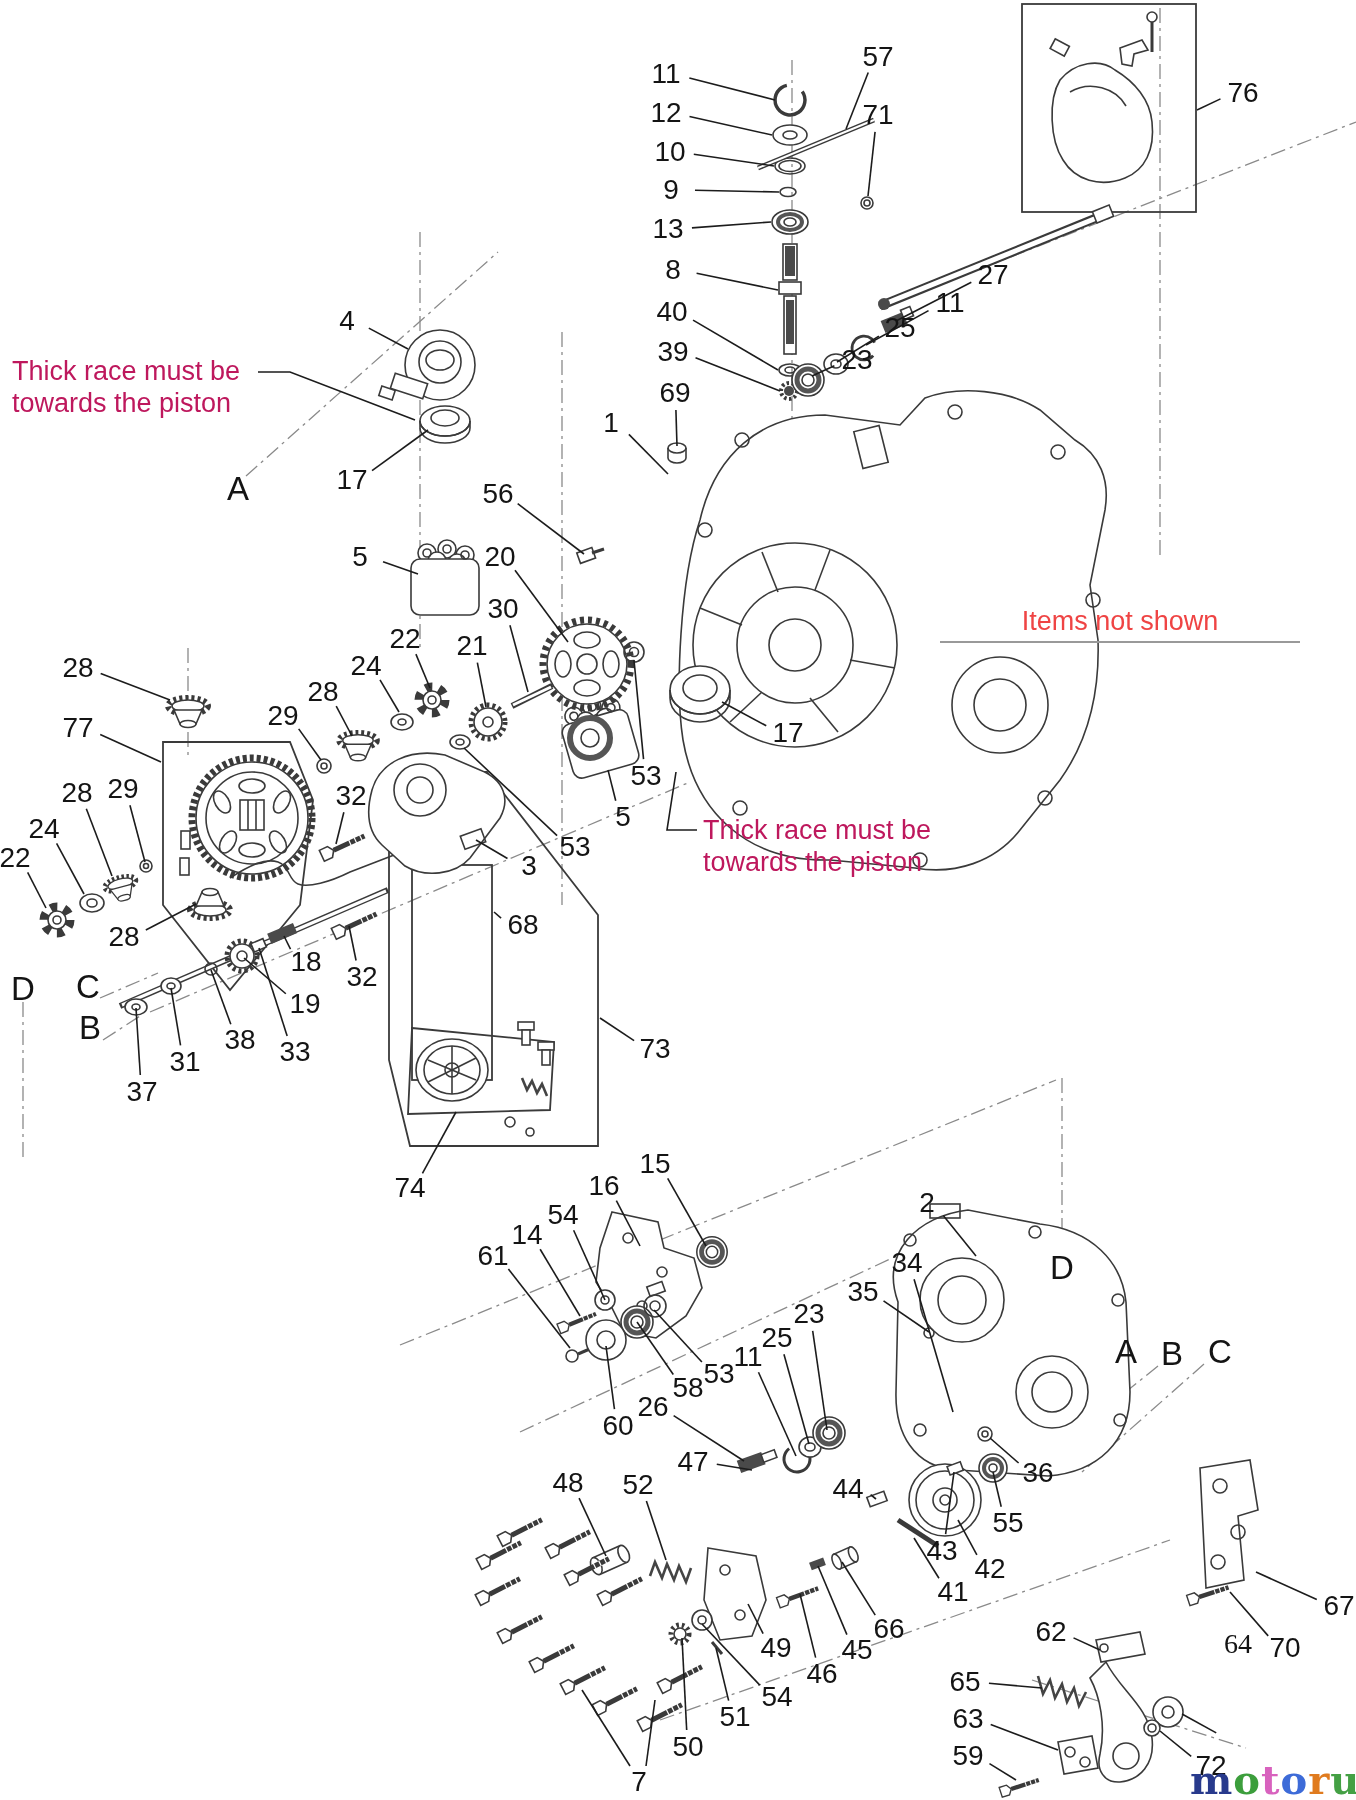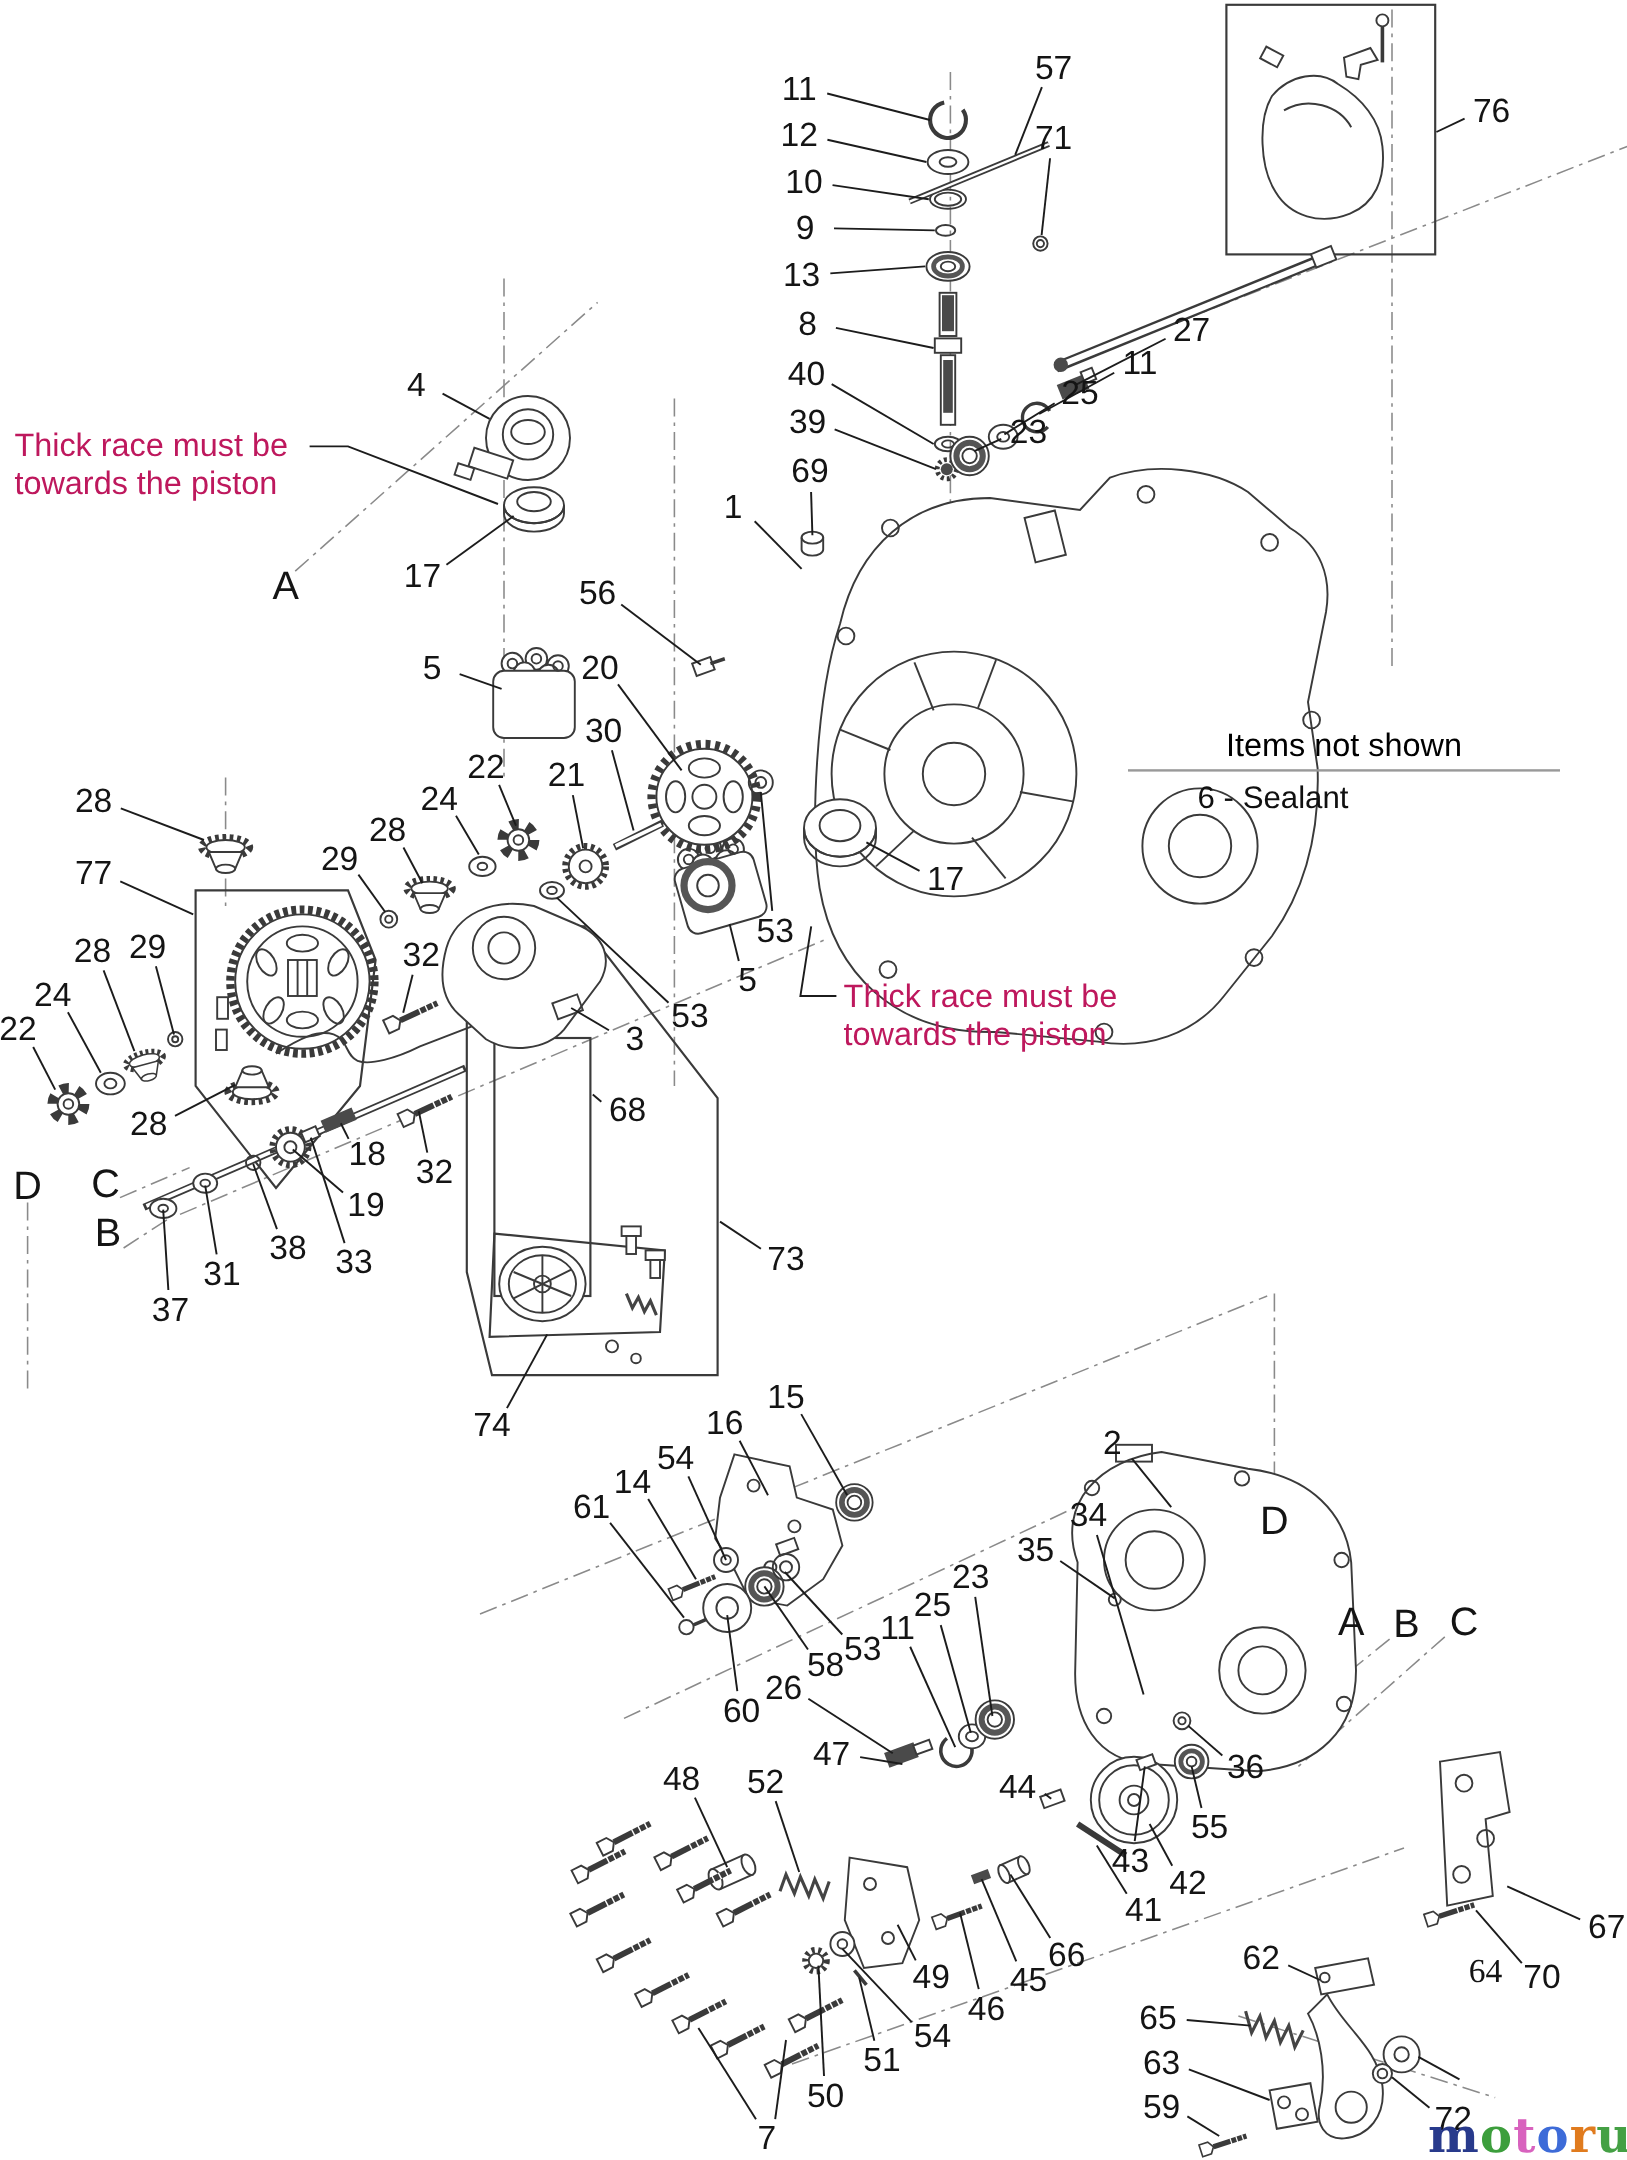--- a/index.html
+++ b/index.html
@@ -10,21 +10,21 @@
   .p{stroke:#3a3a3a;stroke-width:1.6;fill:#fff;}
   .pn{stroke:#3a3a3a;stroke-width:1.6;fill:none;}
   .dk{fill:#4a4a4a;stroke:none;}
   .box{stroke:#3a3a3a;stroke-width:1.8;fill:none;}
   .spring{stroke:#444;stroke-width:2.6;fill:none;}
   .part-label{position:absolute;transform:translate(-50%,-50%);font-size:28px;color:#141414;
               white-space:nowrap;line-height:1;}
   .letter{position:absolute;transform:translate(-50%,-50%);font-size:33px;color:#141414;line-height:1;}
   .note{position:absolute;font-size:27px;color:#be185d;line-height:1.18;}
   #items-panel{position:absolute;left:940px;top:606px;width:360px;}
-  #items-title{font-size:27px;color:#000000;text-align:center;}
+  #items-title{font-size:27px;color:#ef4444;text-align:center;}
   #items-rule{height:0;border-top:2px solid #999;margin:4px 0 6px 0;}
   .items-line{font-size:26px;color:#101010;padding-left:44px;}
   .items-line.first{padding-left:58px;}
   #watermark{position:absolute;left:1190px;top:1756px;font-family:"DejaVu Serif",serif;
              font-weight:bold;font-size:40px;letter-spacing:1px;white-space:nowrap;}
 </style>
 </head>
 <body>
 
 <div id="stage">
@@ -591,21 +591,20 @@
   <div>towards the piston</div>
 </div>
 <div class="note" style="left:703px;top:815px;">
   <div>Thick race must be</div>
   <div>towards the piston</div>
 </div>
 
 <div id="items-panel">
   <div id="items-title">Items not shown</div>
   <div id="items-rule"></div>
-  <div class="items-line first">6 - Sealant</div>
 </div>
 
 <div id="labels-layer">
       <div class="part-label" style="left: 666px; top: 74px;">11</div>
       <div class="part-label" style="left: 666px; top: 113px;">12</div>
       <div class="part-label" style="left: 670px; top: 152px;">10</div>
       <div class="part-label" style="left: 671px; top: 190px;">9</div>
       <div class="part-label" style="left: 668px; top: 229px;">13</div>
       <div class="part-label" style="left: 673px; top: 270px;">8</div>
       <div class="part-label" style="left: 672px; top: 312px;">40</div>

